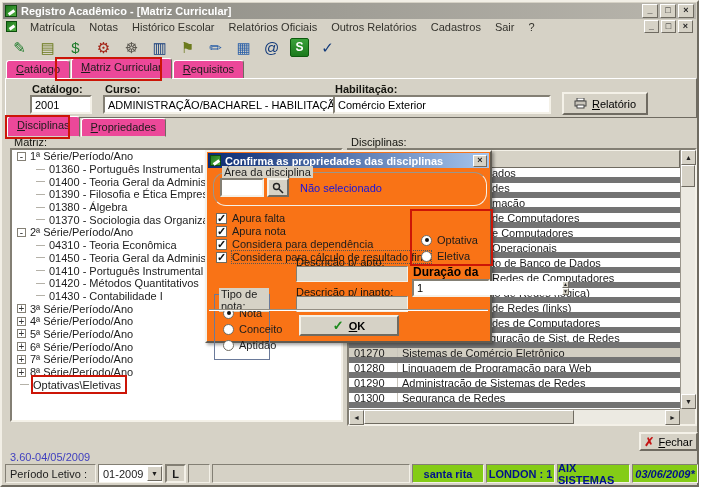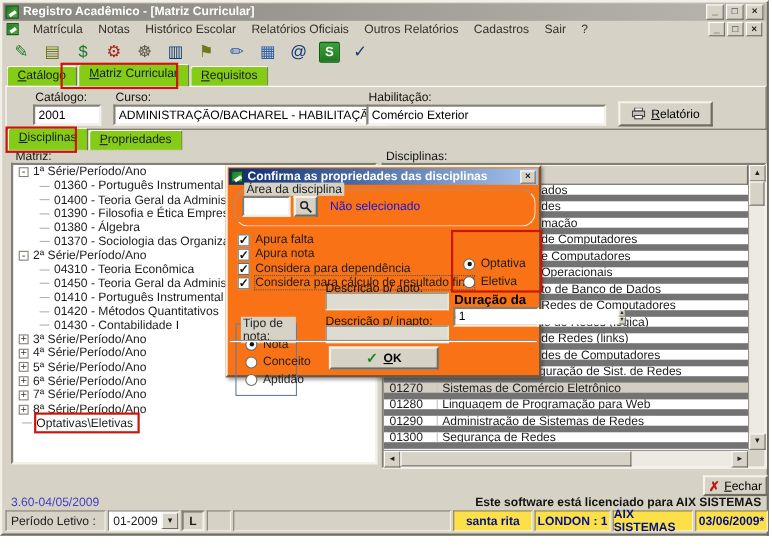--- a/index.html
+++ b/index.html
@@ -36,30 +36,30 @@
           font-size:15px; line-height:15px; }
   .tb-green { color:#1d7a2a; } .tb-olive { color:#6b7a1d; } .tb-gray { color:#5d5a52; }
   .tb-red { color:#a32215; } .tb-blue { color:#2a5fa8; } .tb-navy { color:#123a7a; }
   .tb-s { width:19px; height:19px; background:linear-gradient(#3aa13a,#1c7a1c); color:#fff; font-weight:bold;
           font-size:12px; border:1px solid #0d5a0d; border-radius:2px; display:flex; align-items:center; justify-content:center; }
 
   
   .tabstrip { position:absolute; display:flex; align-items:flex-end; }
   .tabs1 { left:4px; top:58px; height:19px; }
   .tabs2 { left:5px; top:115px; height:20px; }
-  .tab { background:#84cc16; border:1px solid; border-color:#fff #6f6b61 #d6d2c6 #fff;
+  .tab { background:#ec4899; border:1px solid; border-color:#fff #6f6b61 #d6d2c6 #fff;
          border-radius:3px 3px 0 0; padding:2px 9px 3px 9px; margin-right:1px; white-space:nowrap; }
   .tab.active { padding-bottom:5px; position:relative; z-index:2; }
   .u { display:inline-block; }
   .u::first-letter { text-decoration:underline; }
 
   
   .formpanel { position:absolute; left:3px; top:76px; width:692px; height:40px;
                border:1px solid; border-color:#fff #6f6b61 #6f6b61 #fff; background:#d6d2c6; }
-  .flabel { position:absolute; font-weight:normal; color:#14140f; }
+  .flabel { position:absolute; font-weight:bold; color:#14140f; }
   .sunken { background:#fff; border:2px solid; border-color:#837f74 #f4f1e8 #f4f1e8 #837f74; }
   input.field { font-family:"Liberation Sans",sans-serif; font-size:11px; padding:1px 3px; outline:none; }
   .btn3d { background:#d6d2c6; border:2px solid; border-color:#f4f1e8 #6f6b61 #6f6b61 #f4f1e8;
            display:flex; align-items:center; justify-content:center; gap:5px; }
 
   
   .panlabel { position:absolute; color:#14140f; }
   .treebox { position:absolute; left:8px; top:146px; width:333px; height:274px; overflow:hidden; }
   .trow { height:12.7px; display:flex; align-items:center; white-space:nowrap; }
   .exp { width:9px; height:9px; border:1px solid #848075; background:#fff; margin:0 4px 0 5px; flex:none;
@@ -131,27 +131,27 @@
 
   
   .fecharbtn { position:absolute; left:637px; top:430px; width:59px; height:19px; gap:4px; }
   .fecharx { color:#c41414; font-weight:bold; font-size:12px; }
   .version { position:absolute; left:8px; top:449px; color:#3f3fbf; }
   .license { position:absolute; right:5px; top:449px; font-weight:bold; color:#14140f; }
   .statusbar { position:absolute; left:3px; top:462px; width:693px; height:19px; display:flex; gap:2px;justify-content:flex-end; }
   .scell { border:1px solid; border-color:#837f74 #f4f1e8 #f4f1e8 #837f74; height:19px;
            display:flex; align-items:center; justify-content:center; }
   .scell.face { background:#d6d2c6; }
-  .scell.white { background:#fde047; color:#00128b; font-weight:bold; }
+  .scell.white { background:#84cc16; color:#00128b; font-weight:bold; }
   .periodolabel { width:91px; background:#d6d2c6; justify-content:flex-start; padding-left:4px; }
   .combo { width:65px; background:#fff; justify-content:space-between; padding-left:4px; }
   .combobtn { width:15px; height:15px; background:#d6d2c6; border:1px solid; border-color:#fff #6f6b61 #6f6b61 #fff;
               font-size:7px; line-height:13px; text-align:center; }
   .lbtn { width:21px; font-weight:bold; background:#d6d2c6; border-width:2px; }
-  .datecell { color:#3b3b4e; font-weight:normal; }
+  .datecell { font-style:italic; color:#3b3b4e; font-weight:normal; }
 
   
   .redbox { position:absolute; border:2px solid #cc1507; z-index:30; pointer-events:none; }
   .rb-tab1 { left:53px; top:55px; width:107px; height:24px; }
   .rb-tab2 { left:3px; top:113px; width:65px; height:24px; }
   .rb-tree { left:29px; top:373px; width:96px; height:19px; }
 
   svg { display:block; }
 </style>
 </head>
@@ -482,21 +482,20 @@
       <span class="okcheck">✓</span>
       <span class="u" style="font-weight:bold;">OK</span>
     </button>
   </div>
 
   <button class="fecharbtn btn3d" style="font-family:'Liberation Sans',sans-serif; font-size:11px;">
     <span class="fecharx">✗</span>
     <span class="u">Fechar</span>
   </button>
   <span class="version">3.60-04/05/2009</span>
-  <span class="license">Este software está licenciado para AIX SISTEMAS</span>
 
   <div class="statusbar">
     <span class="scell face periodolabel">Período Letivo :</span>
     <span class="scell combo">
       <span>01-2009</span>
       <span class="combobtn">▼</span>
     </span>
     <span class="scell face lbtn">L</span>
     <span class="scell face" style="width:22px;"></span>
     <span class="scell face" style="flex:1;"></span>

